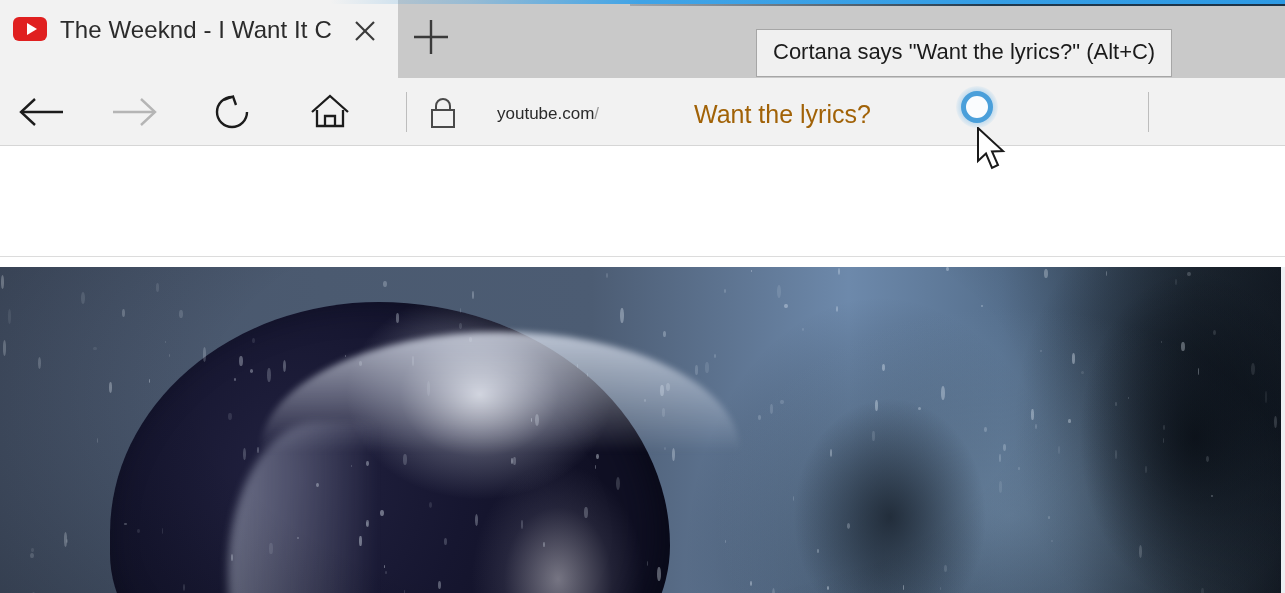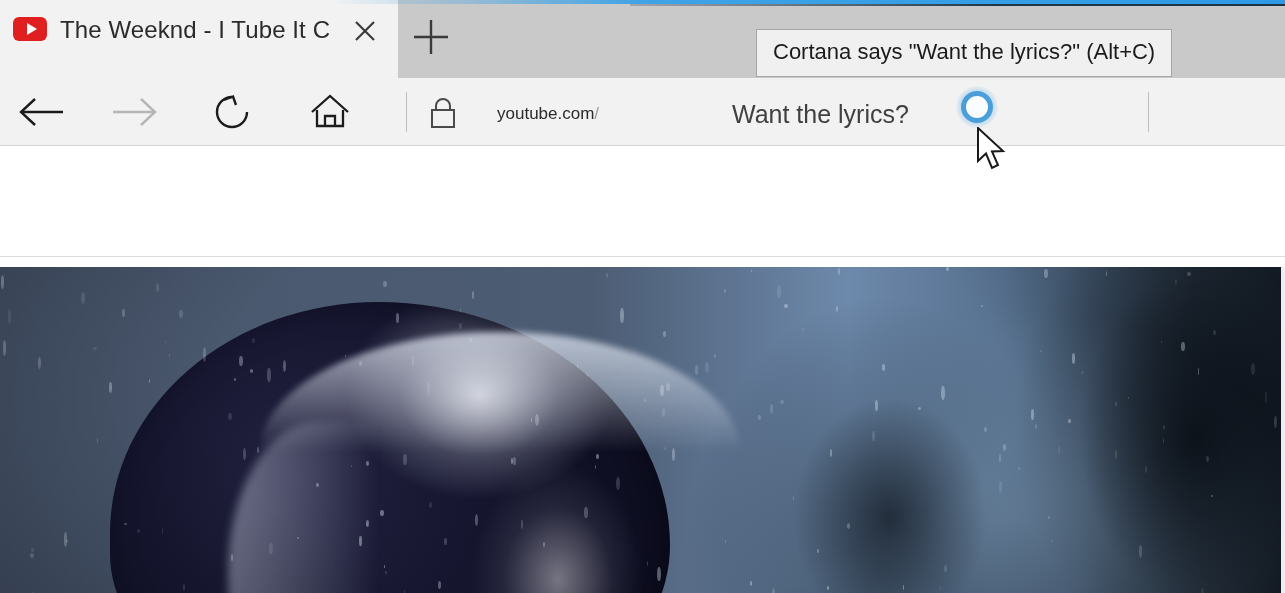--- a/index.html
+++ b/index.html
@@ -101,23 +101,23 @@
 
   .tb-lock { position: absolute; left: 424px; top: 19px; width: 38px; height: 32px; }
 
   .url {
     position: absolute; left: 497px; top: 20px; height: 32px;
     font-size: 17px; color: #2b2b2b; line-height: 32px; white-space: nowrap;
   }
   .url .slash { color: #9b9b9b; }
 
   .cortana-link {
-    position: absolute; left: 732px; top: 19px; height: 34px;
+    position: absolute; left: 694px; top: 19px; height: 34px;
     font-size: 25px; line-height: 34px;
-    color: #404040; white-space: nowrap;
+    color: #a16207; white-space: nowrap;
   }
 
   .cortana-ring {
     position: absolute; left: 956px; top: 86px;
     width: 42px; height: 42px; border-radius: 50%;
   }
   .cortana-ring .halo {
     position: absolute; left: 0; top: 0; width: 42px; height: 42px;
     border-radius: 50%;
     background: radial-gradient(circle, rgba(120,185,230,0.0) 30%, rgba(130,190,232,0.45) 52%, rgba(150,200,235,0.0) 75%);
@@ -279,21 +279,21 @@
   <div class="accent-line"></div>
   <div class="accent-underline"></div>
 
   <div class="tabstrip">
     <div class="tabstrip-left-pad"></div>
 
     <div class="tab">
       <div class="tab-favicon">
         <span class="play"></span>
       </div>
-      <div class="tab-title">The Weeknd - I Tube It C</div>
+      <div class="tab-title">The Weeknd - I Want It C</div>
       <div class="tab-close">
         <svg width="34" height="34" viewBox="0 0 34 34">
           <line x1="8" y1="8" x2="26" y2="26" stroke="#3a3a3a" stroke-width="2.1"></line>
           <line x1="26" y1="8" x2="8" y2="26" stroke="#3a3a3a" stroke-width="2.1"></line>
         </svg>
       </div>
     </div>
 
     <div class="newtab">
       <svg width="54" height="58" viewBox="0 0 54 58">

